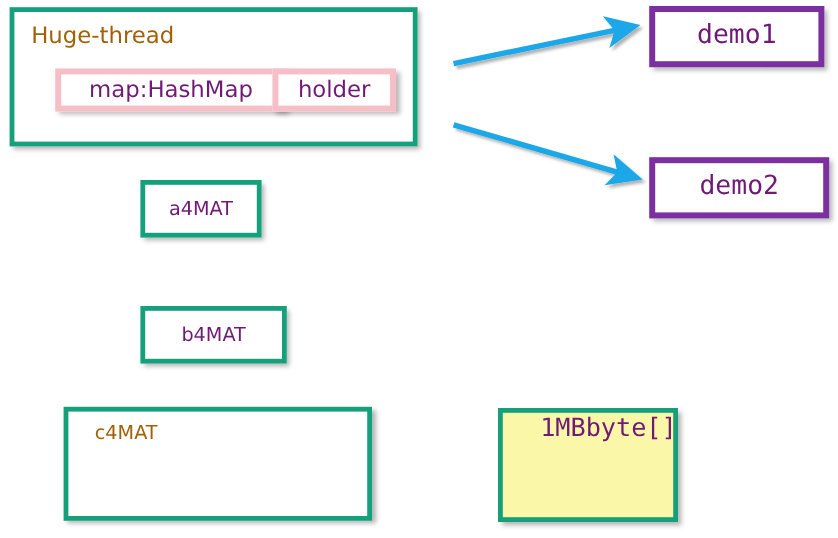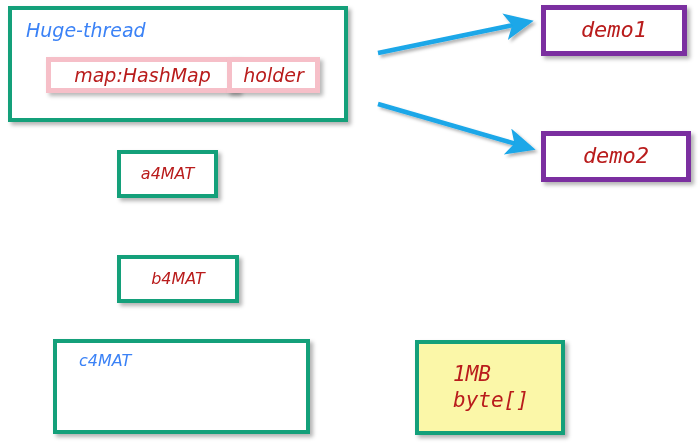--- a/index.html
+++ b/index.html
@@ -32,36 +32,34 @@
   .box-pink {
     border: 5px solid #f6bfc8;
     box-shadow: 3px 3px 4px rgba(0,0,0,0.28);
   }
   .box-yellow {
     border: 4px solid #14a07a;
     background: #fbf7a8;
   }
   .label {
     position: absolute;
-    color: #3b82f6;
+    color: #a16207;
     white-space: pre;
     line-height: 1.15;
-    font-style: italic;
   }
   .center-label {
     display: flex;
     align-items: center;
     justify-content: center;
     width: 100%;
     height: 100%;
-    color: #b91c1c;
+    color: #701a75;
     white-space: pre;
     text-align: center;
     line-height: 1.2;
-    font-style: italic;
   }
   .t-title {
     font-size: 19px;
   }
   .t-sub {
     font-size: 19px;
   }
   .t-mono {
     font-family: "DejaVu Sans Mono", "Liberation Mono", monospace;
     font-size: 22px;
@@ -89,21 +87,21 @@
 <div id="canvas">
 
   <div class="box box-green" style="left:8px; top:6px; width:340px; height:116px;">
     <div class="label t-title" style="left:14px; top:10px;">Huge-thread</div>
   </div>
 
   <div class="box box-pink" style="left:46px; top:57px; width:193px; height:36px;">
     <div class="center-label t-sub">map:HashMap</div>
   </div>
 
-  <div class="box box-pink" style="left:227px; top:57px; width:93px; height:36px;">
+  <div class="box box-pink" style="left:227px; top:57px; width:103px; height:36px;">
     <div class="center-label t-sub">holder</div>
   </div>
 
   <div class="box box-purple" style="left:541px; top:5px; width:146px; height:51px;">
     <div class="center-label t-mono">demo1</div>
   </div>
 
   <div class="box box-purple" style="left:541px; top:131px; width:150px; height:51px;">
     <div class="center-label t-mono">demo2</div>
   </div>
@@ -115,21 +113,21 @@
   <div class="box box-green" style="left:117px; top:255px; width:122px; height:48px;">
     <div class="center-label t-node">b4MAT</div>
   </div>
 
   <div class="box box-green" style="left:53px; top:339px; width:257px; height:95px;">
     <div class="label t-node" style="left:22px; top:9px;">c4MAT</div>
   </div>
 
 
   <div class="box box-yellow" style="left:415px; top:340px; width:150px; height:95px;">
-    <div class="center-label t-yellow" style="flex-direction:column; align-items:flex-start; justify-content:center; padding-left:34px; box-sizing:border-box;border-radius:15px;">
+    <div class="center-label t-yellow" style="align-items:flex-start; justify-content:center; padding-left:34px; box-sizing:border-box;border-radius:15px;">
       <span>1MB</span>
       <span>byte[]</span>
     </div>
   </div>
 
   <svg class="arrows" viewBox="0 0 698 448">
     <defs>
       <marker id="blueArrow" markerWidth="7" markerHeight="7" refX="5.2" refY="3" orient="auto">
         <path d="M0,0 L6.5,3 L0,6 L1.6,3 Z" fill="#1aa7e8"></path>
       </marker>

